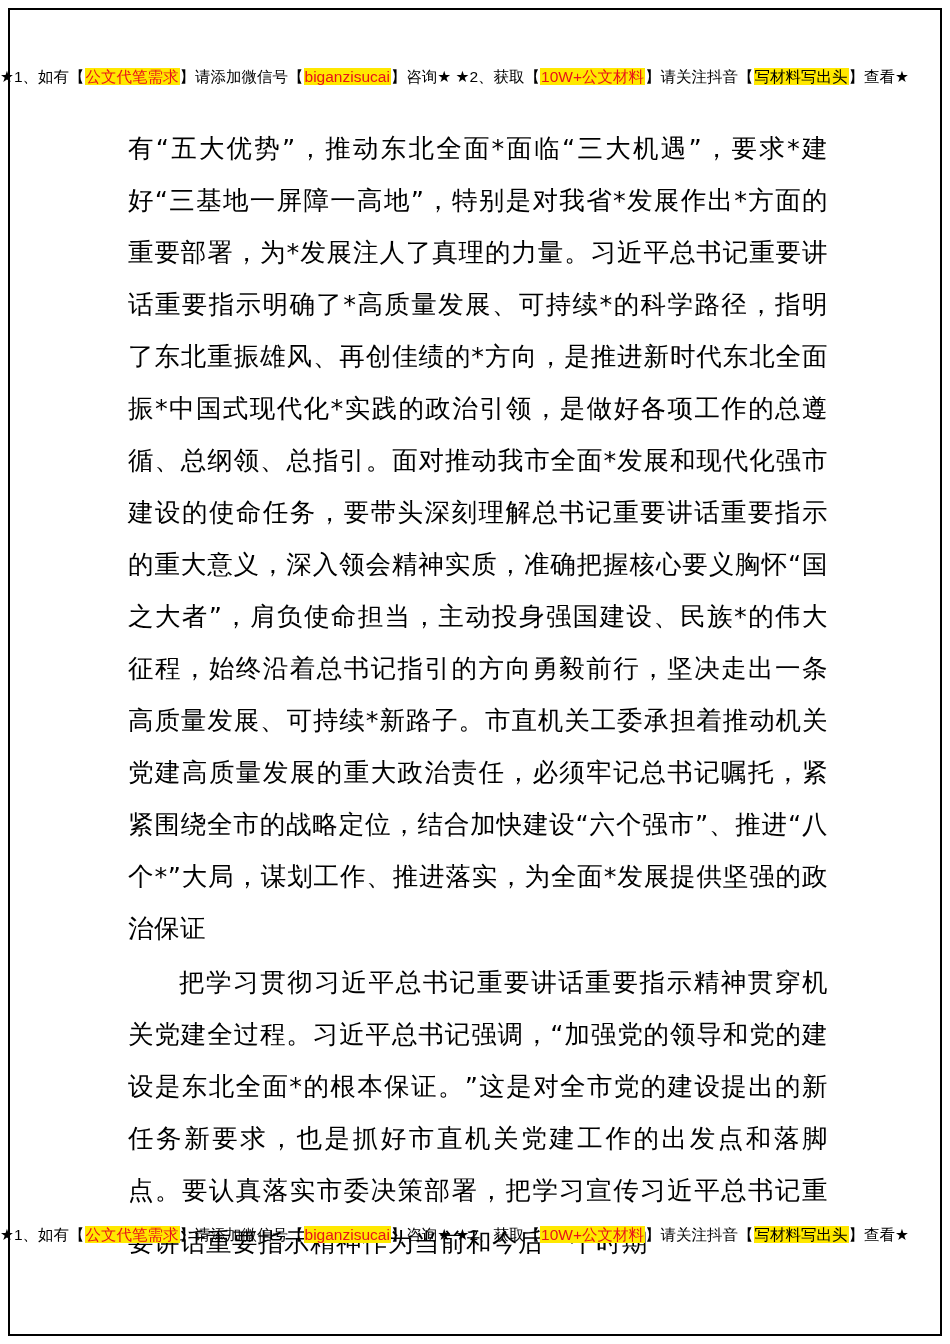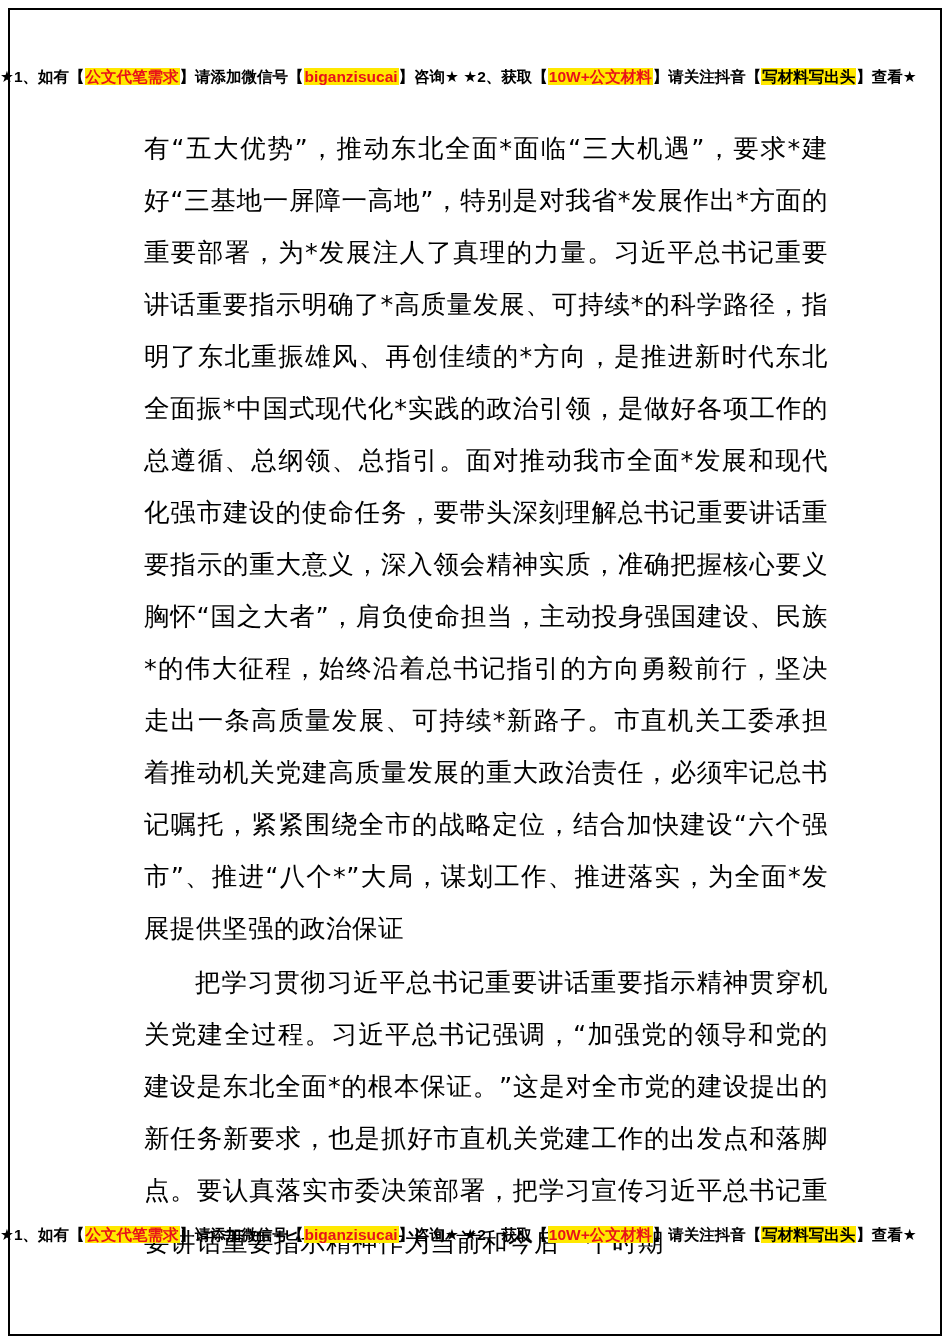--- a/index.html
+++ b/index.html
@@ -29,21 +29,21 @@
     pointer-events: none;
   }
 
   
   .promo {
     position: absolute;
     left: 0;
     width: 830px;
     text-align: right;
     font-size: 15.5px;
-    font-weight: bold;
+    font-weight: normal;
     line-height: 25px;
     letter-spacing: 0px;
     white-space: nowrap;
   }
   .promo-top { top: 64px; }
   .promo-bottom { top: 1222px; }
   .promo-line { display: block; }
   .promo span { display: inline; }
   .blk { color: #000000; }
   .hl-yellow {
@@ -64,21 +64,21 @@
     top: 122px;
     width: 700px;
   }
   .para {
     font-family: "DejaVu Sans", "Liberation Sans", sans-serif;
     font-size: 25.5px;
     line-height: 52px;
     color: #000000;
     text-align: justify;
     text-justify: inter-character;
-    margin: 0 0 0 16px;
+    margin: 0 0 0 0;
     letter-spacing: 0.5px;
   }
   .para + .para {
     margin-top: 2px;
   }
   .indent {
     text-indent: 2em;
   }
 </style>
 </head>

